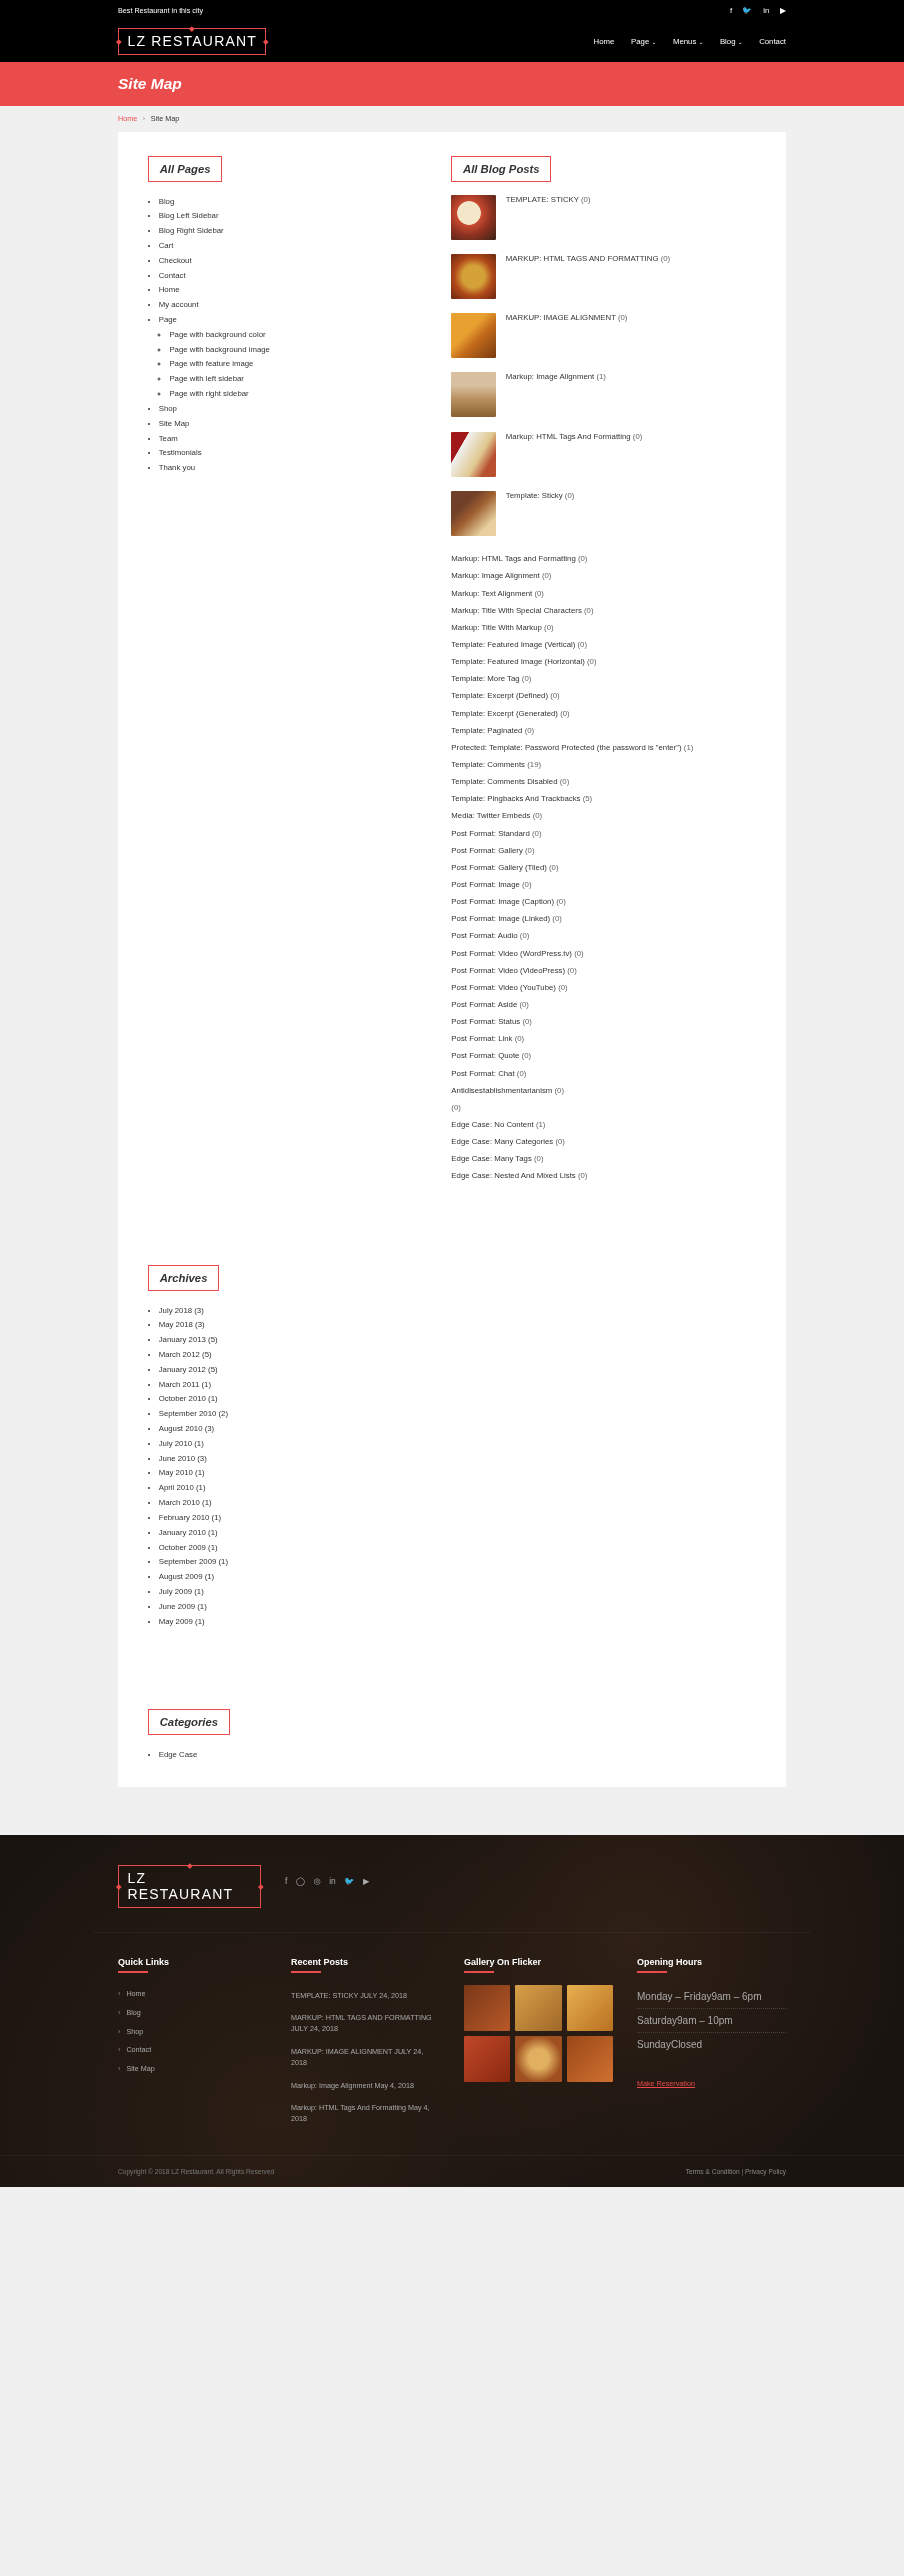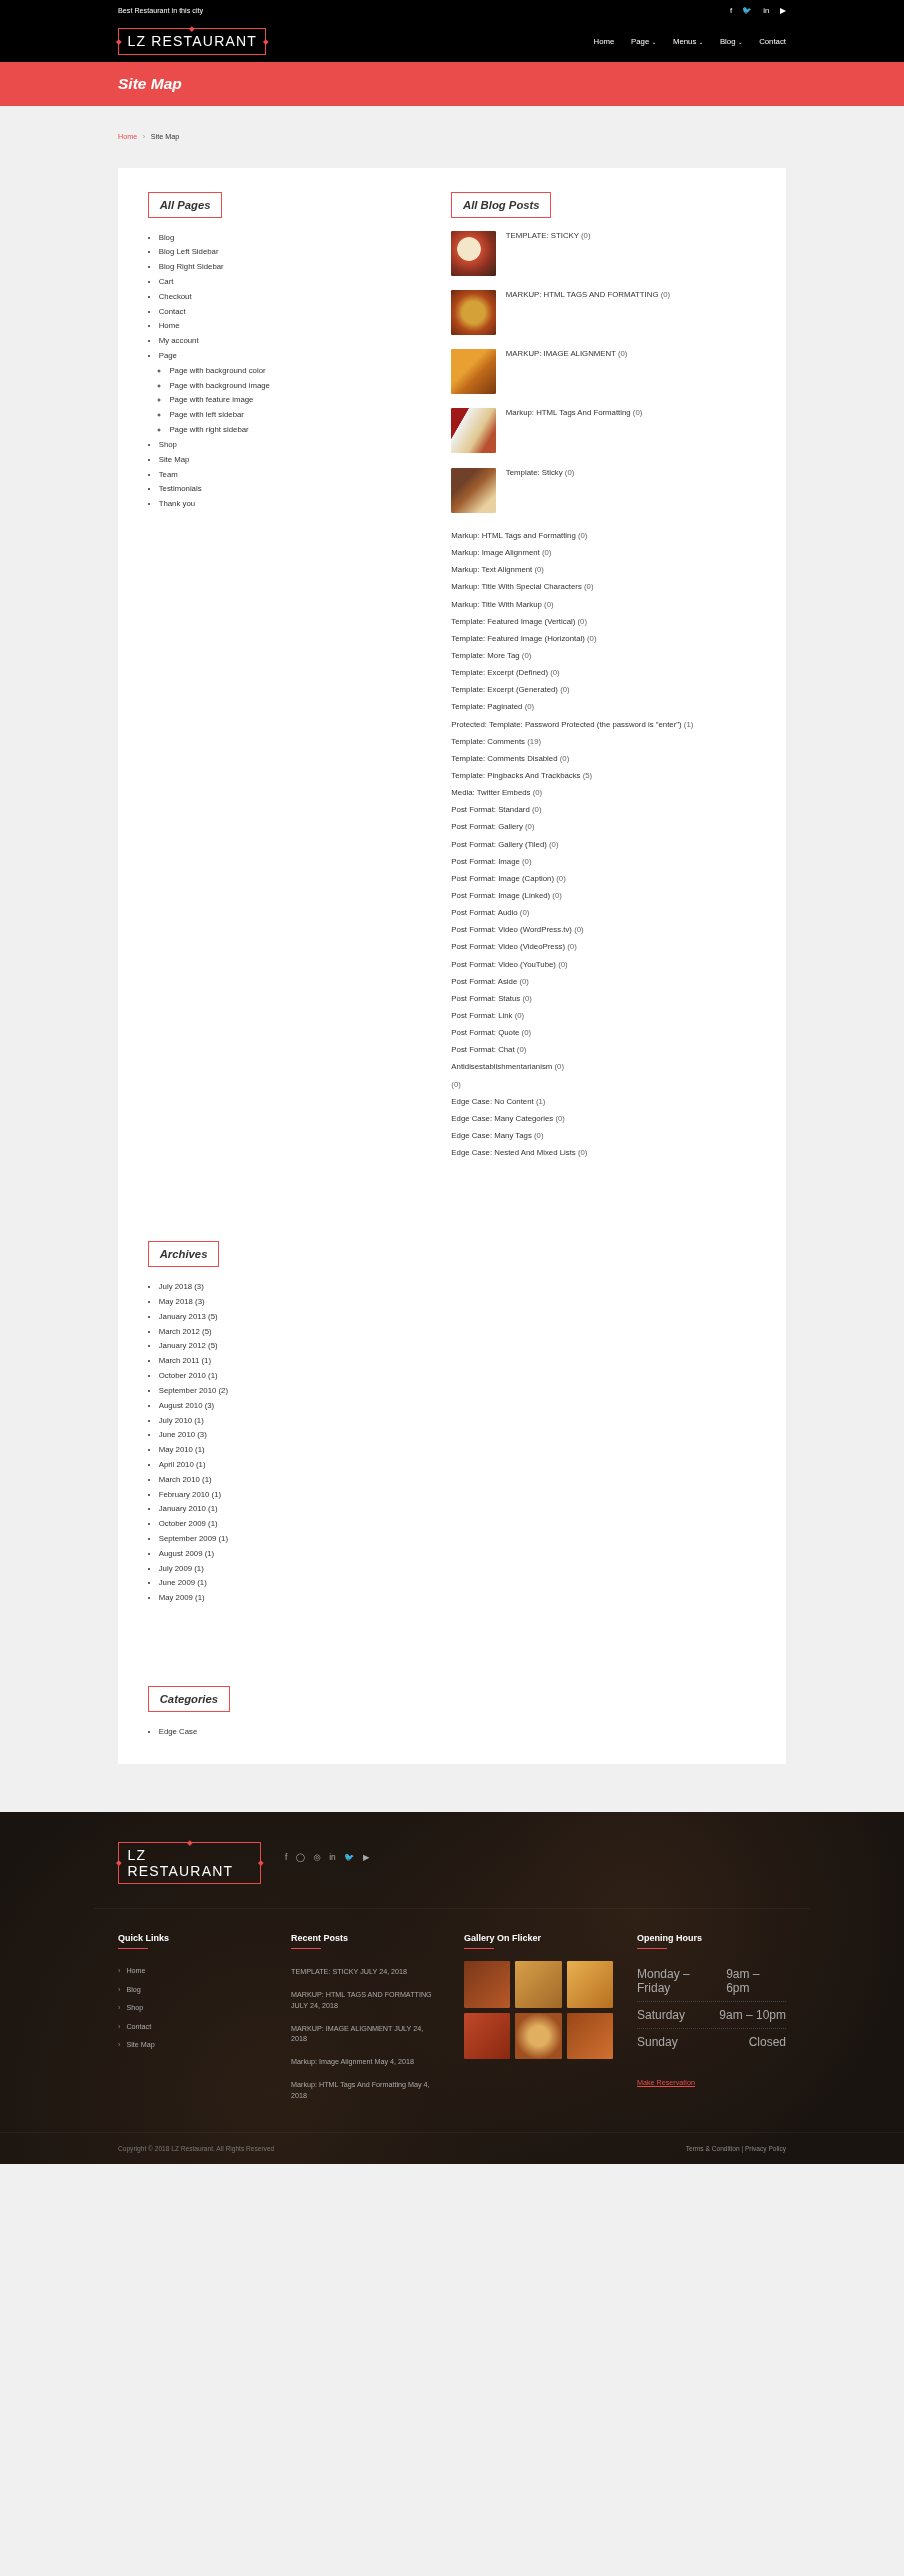--- a/index.html
+++ b/index.html
@@ -25,21 +25,21 @@
 .nav{display:flex;gap:16.7px}
 .nav-item{color:#fff;font-size:7.8px;cursor:pointer}
 .nav-item .chev{font-size:5.4px;margin-left:2.4px}
 
 
 .banner{background:#ea4c4c;padding:13px 0}
 .banner-inner{max-width:716px;margin:0 auto;padding:0 24px}
 .banner h1{color:#fff;font-style:italic;font-weight:bold;font-size:15.5px}
 
 
-.crumb-wrap{max-width:716px;margin:18px auto;padding:8.4px 24px;font-size:7.2px}
+.crumb-wrap{max-width:716px;margin:0 auto;padding:8.4px 24px;font-size:7.2px}
 .crumb-wrap .home{color:#ea4c4c}
 .crumb-wrap .sep{margin:0 3.6px;color:#999}
 
 
 .main-wrap{max-width:716px;margin:0 auto;padding:0 24px 24px}
 .card{background:#fff;padding:24px 30px;display:flex;gap:48px;flex-wrap:wrap}
 .col-left{flex:0 0 42%}
 .col-right{flex:1}
 
 .section-title{border:1.2px solid #ea4c4c;display:inline-block;padding:6px 10.7px;font-style:italic;font-weight:bold;font-size:11.3px;margin-bottom:13px}
@@ -84,21 +84,21 @@
 .recent li{padding:6px 0;font-size:7.2px;color:#aaa;text-transform:uppercase;line-height:1.5}
 .recent li.nocaps{text-transform:none}
 .gallery{display:grid;grid-template-columns:repeat(3,1fr);gap:4.8px}
 .gimg{width:100%;aspect-ratio:1;background:#5a3020;border-radius:1.2px}
 .g1{background:linear-gradient(135deg,#7a3818,#b85828)}
 .g2{background:linear-gradient(135deg,#d8a048,#a06828)}
 .g3{background:linear-gradient(135deg,#e8b050,#b87020)}
 .g4{background:linear-gradient(135deg,#c04828,#8a2810)}
 .g5{background:radial-gradient(circle,#e0b060 30%,#a05020 70%)}
 .g6{background:linear-gradient(135deg,#9a4818,#d07030)}
-.hours-row{display:flex;justify-content:space-between;padding:6px 0;font-size:12px;color:#aaa;border-bottom:0.6px dotted #444}
+.hours-row{display:flex;padding:6px 0;font-size:10px;color:#aaa;border-bottom:0.6px dotted #444}
 .hours-row:last-of-type{border-bottom:none}
 .reserve{color:#ea4c4c;font-size:7.2px;margin-top:23px;display:inline-block;text-decoration:underline}
 
 .footer-bottom{border-top:0.6px solid rgba(255,255,255,.05)}
 .footer-bottom-inner{max-width:716px;margin:0 auto;padding:12px 24px;display:flex;justify-content:space-between;font-size:6.6px;color:#777}
 .footer-bottom-inner a{color:#888}
 </style>
 </head>
 <body>
 
@@ -175,20 +175,24 @@
             <div class="thumb p1"></div>
             <div class="post-title">TEMPLATE: STICKY <span class="cnt">(0)</span></div>
           </div>
           <div class="post-row">
             <div class="thumb p2"></div>
             <div class="post-title">MARKUP: HTML TAGS AND FORMATTING <span class="cnt">(0)</span></div>
           </div>
           <div class="post-row">
             <div class="thumb p3"></div>
             <div class="post-title">MARKUP: IMAGE ALIGNMENT <span class="cnt">(0)</span></div>
+          </div>
+          <div class="post-row">
+            <div class="thumb p4"></div>
+            <div class="post-title nocaps">Markup: Image Alignment <span class="cnt">(1)</span></div>
           </div>
           <div class="post-row">
             <div class="thumb p5"></div>
             <div class="post-title nocaps">Markup: HTML Tags And Formatting <span class="cnt">(0)</span></div>
           </div>
           <div class="post-row">
             <div class="thumb p6"></div>
             <div class="post-title nocaps">Template: Sticky <span class="cnt">(0)</span></div>
           </div>
         </div>

